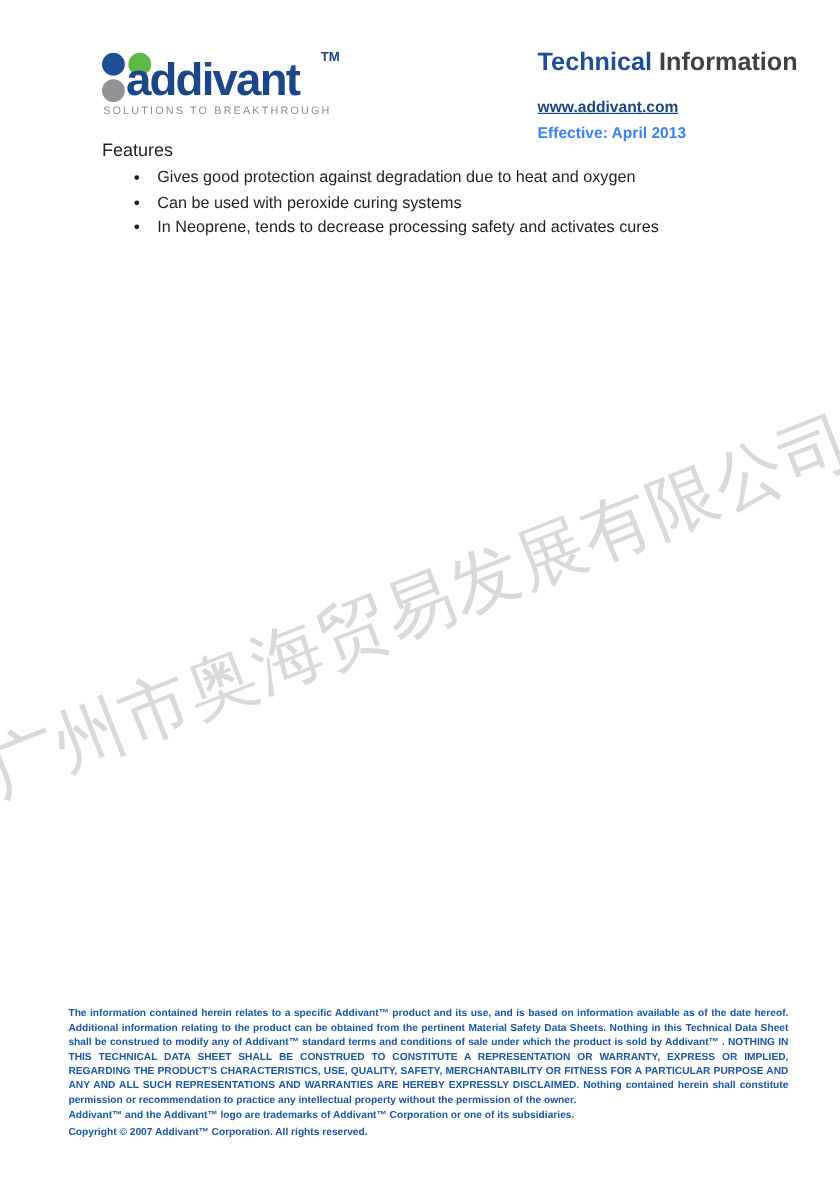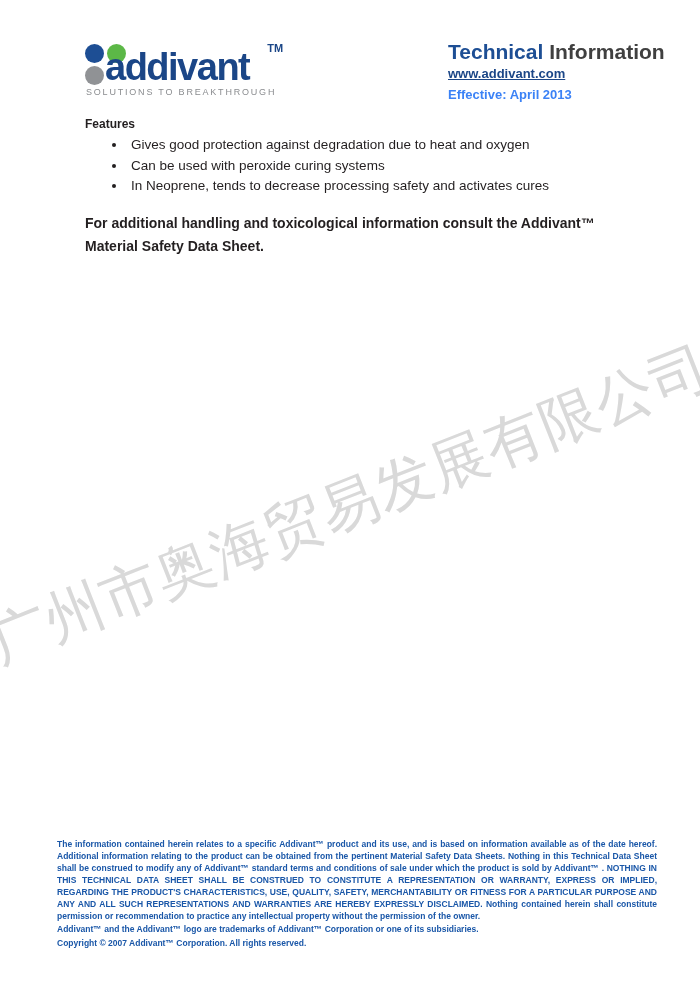--- a/index.html
+++ b/index.html
@@ -17,27 +17,27 @@
              color:#1b4687;letter-spacing:-1.5px;line-height:1;}
   .logo-tm{font-size:11px;font-weight:700;vertical-align:super;letter-spacing:0;
            position:relative;top:-14px;left:18px;}
   .logo-tagline{position:absolute;left:1px;top:45px;font-size:9px;color:#8a8c8f;
                 letter-spacing:1.8px;white-space:nowrap;}
 
   .header-right{position:absolute;left:448px;top:40px;width:230px;}
   .tech-title{font-size:21px;font-weight:700;line-height:1.1;white-space:nowrap;}
   .tech-title .t1{color:#1d4e94;}
   .tech-title .t2{color:#404040;}
-  .website{display:inline-block;margin-top:3px;font-size:13px;font-weight:700;
+  .website{display:inline-block;margin-top:18px;font-size:13px;font-weight:700;
            color:#1b4687;}
   .effective{margin-top:5px;font-size:13px;font-weight:700;color:#3b82f6;}
 
   
   .content{position:absolute;left:85px;top:117px;width:560px;color:#231f20;}
-  .features-heading{font-size:12px;font-weight:700;margin:0;}
+  .features-heading{font-size:15px;font-weight:400;margin:0;}
   ul.features{margin:4px 0 0 0;padding-left:42px;}
   ul.features li{font-size:13.5px;line-height:20.5px;padding-left:4px;}
   .note{margin-top:15px;font-size:14px;font-weight:700;line-height:23px;width:558px;}
 
   
   .watermark{position:absolute;left:50%;top:505px;
              transform:translate(-50%,-50%) rotate(-21.5deg);
              font-size:58px;letter-spacing:1px;color:#d9d9d9;white-space:nowrap;
              font-family:"DejaVu Sans","Liberation Sans",sans-serif;
              pointer-events:none;user-select:none;}
@@ -72,21 +72,20 @@
     <div class="effective">Effective: April 2013</div>
   </div>
 
   <div class="content">
     <p class="features-heading">Features</p>
     <ul class="features">
       <li>Gives good protection against degradation due to heat and oxygen</li>
       <li>Can be used with peroxide curing systems</li>
       <li>In Neoprene, tends to decrease processing safety and activates cures</li>
     </ul>
-    <p class="note">For additional handling and toxicological information consult the Addivant™ Material Safety Data Sheet.</p>
   </div>
 
   <div class="watermark">广州市奥海贸易发展有限公司</div>
 
   <div class="footer">
     <p class="disclaimer">The information contained herein relates to a specific Addivant™ product and its use, and is based on information available as of the date hereof.  Additional information relating to the product can be obtained from the pertinent Material Safety Data Sheets.  Nothing in this Technical Data Sheet shall be construed to modify any of Addivant™ standard terms and conditions of sale under which the product is sold by Addivant™ .  NOTHING IN THIS TECHNICAL DATA SHEET SHALL BE CONSTRUED TO CONSTITUTE A REPRESENTATION OR WARRANTY, EXPRESS OR IMPLIED, REGARDING THE PRODUCT'S CHARACTERISTICS, USE, QUALITY, SAFETY, MERCHANTABILITY OR FITNESS FOR A PARTICULAR PURPOSE AND ANY AND ALL SUCH REPRESENTATIONS AND WARRANTIES ARE HEREBY EXPRESSLY DISCLAIMED.  Nothing contained herein shall constitute permission or recommendation to practice any intellectual property without the permission of the owner.</p>
     <p class="tm-line">Addivant™ and the Addivant™ logo are trademarks of Addivant™ Corporation or one of its subsidiaries.</p>
     <p class="copy-line">Copyright © 2007 Addivant™ Corporation.  All rights reserved.</p>
   </div>
 

